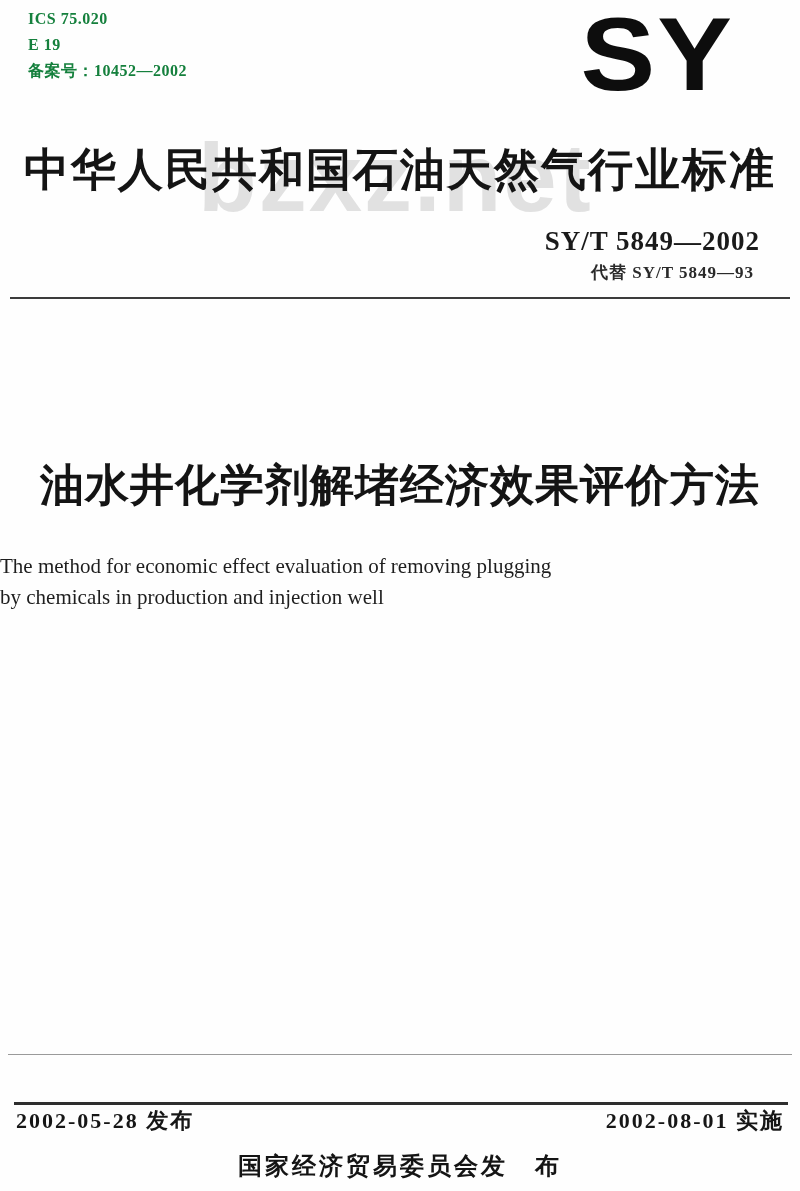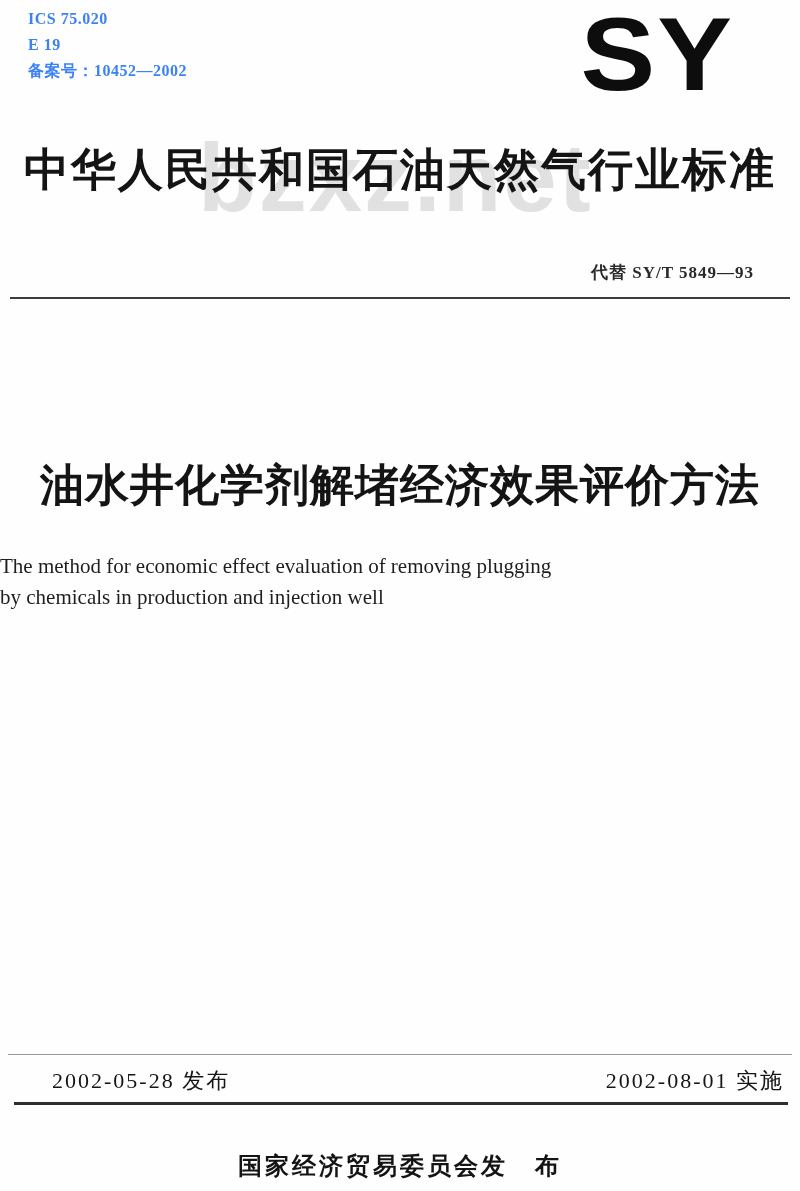--- a/index.html
+++ b/index.html
@@ -18,21 +18,21 @@
   }
   
   .meta {
     position: absolute;
     left: 28px;
     top: 6px;
     font-family: "Liberation Serif", "DejaVu Serif", serif;
     font-weight: bold;
     font-size: 16px;
     line-height: 26px;
-    color: #3b82f6;
+    color: #15803d;
     letter-spacing: 0.5px;
   }
   
   .sy-logo {
     position: absolute;
     top: 4px;
     right: 66px;
     font-family: "Liberation Sans", "DejaVu Sans", sans-serif;
     font-weight: 900;
     font-size: 112px;
@@ -140,27 +140,26 @@
     text-align: left;
     font-family: "Liberation Serif", "DejaVu Serif", serif;
     font-weight: normal;
     font-size: 21px;
     line-height: 31px;
     color: #1e1e1e;
   }
   
   .date {
     position: absolute;
-    top: 1066px;
-    font-family: "Liberation Serif", "DejaVu Serif", serif;
-    font-weight: normal;
+    top: 1106px;
+    font-family: "Liberation Serif", "DejaVu Serif", serif;
+    font-weight: bold;
     font-size: 22px;
     letter-spacing: 2px;
     color: #161616;
-    margin-left: 36px;
   }
   .date-issue { left: 16px; }
   .date-implement { right: 16px; }
   
   .footer {
     position: absolute;
     top: 1150px;
     left: 0;
     width: 100%;
     display: flex;
@@ -182,20 +181,21 @@
     <div>E 19</div>
     <div>备案号：10452—2002</div>
   </div>
 
   <div class="sy-logo">SY</div>
 
   <div class="watermark">bzxz.net</div>
 
   <div class="header-title">中华人民共和国石油天然气行业标准</div>
 
+  <div class="std-number">SY/T 5849—2002</div>
   <div class="std-replaces">代替 SY/T 5849—93</div>
 
   <div class="rule-top"></div>
 
   <div class="doc-title">油水井化学剂解堵经济效果评价方法</div>
 
   <div class="doc-subtitle">
     <div>The method for economic effect evaluation of removing plugging</div>
     <div>by chemicals in production and injection well</div>
   </div>

